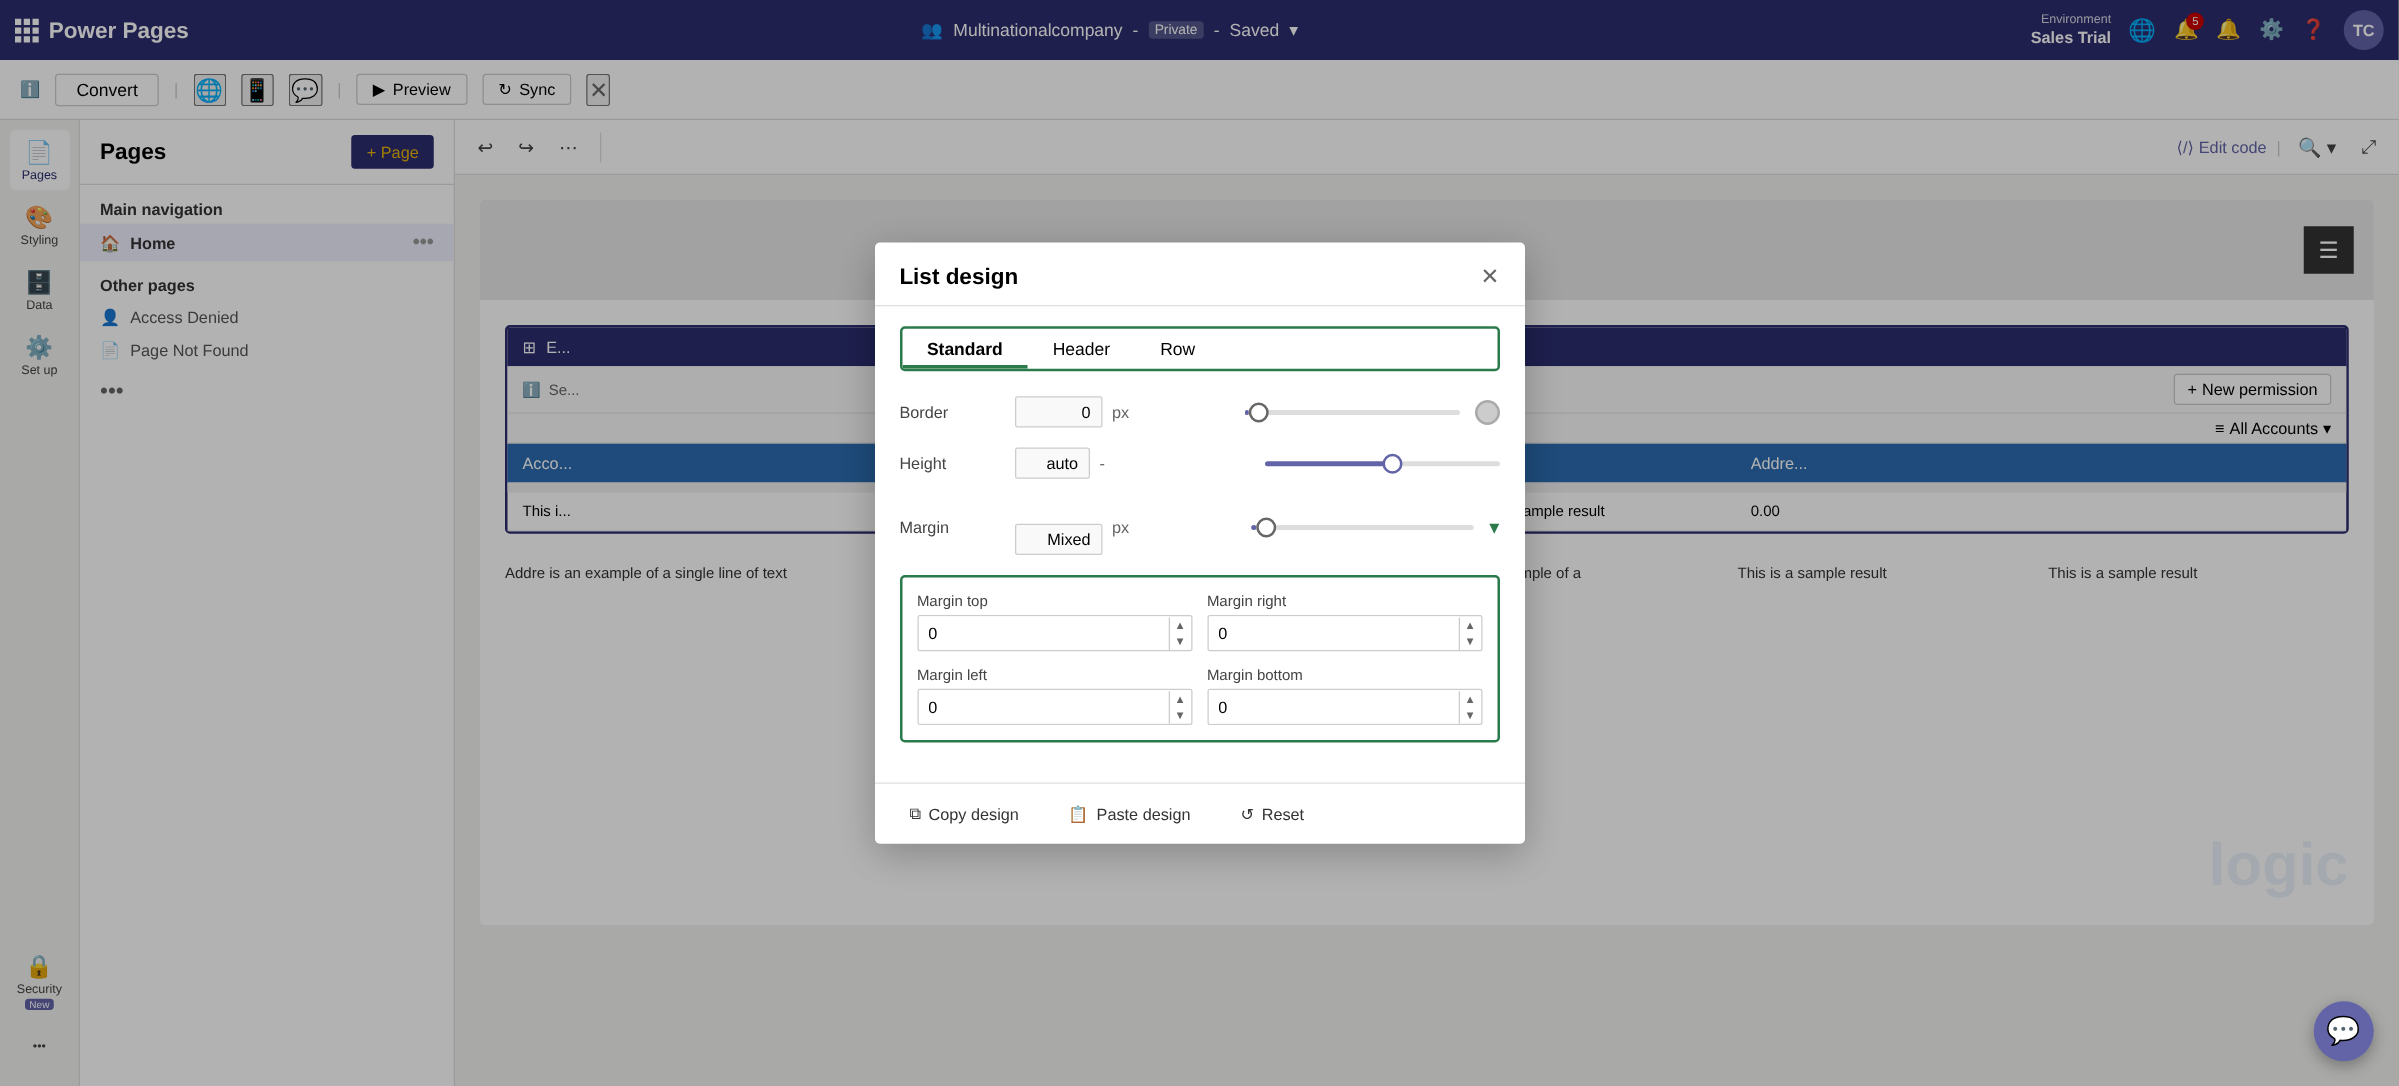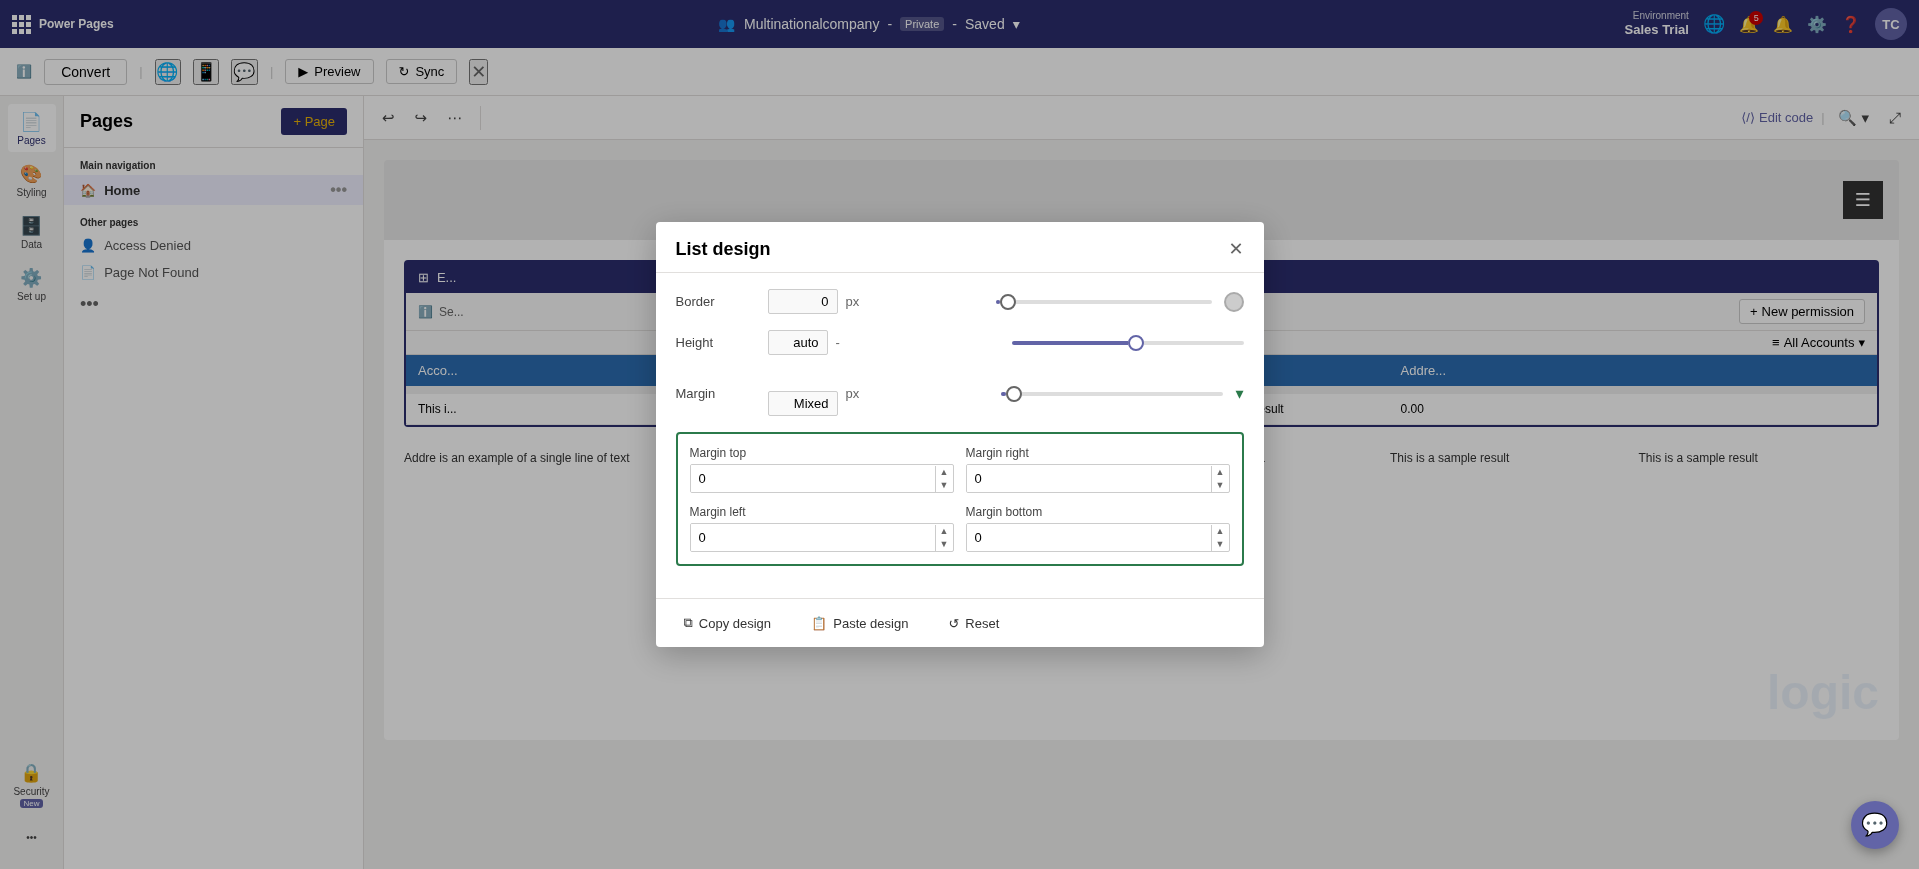--- a/index.html
+++ b/index.html
@@ -10,21 +10,21 @@
       background: #2b2d6e;
       height: 48px;
       display: flex;
       align-items: center;
       padding: 0 12px;
       color: white;
       gap: 12px;
       position: relative;
       z-index: 100;
     }
-    .top-nav-logo { display: flex; align-items: center; gap: 8px; font-size: 12px; font-weight: 600; color: white; }
+    .top-nav-logo { display: flex; align-items: center; gap: 8px; font-size: 18px; font-weight: 600; color: white; }
     .top-nav-logo .grid-icon { display: grid; grid-template-columns: repeat(3,5px); gap: 2px; }
     .top-nav-logo .grid-icon span { width: 5px; height: 5px; background: white; display: block; }
     .top-nav-center { flex: 1; display: flex; justify-content: center; align-items: center; gap: 8px; font-size: 14px; color: white; }
     .top-nav-right { display: flex; align-items: center; gap: 14px; color: white; }
     .top-nav-right .icon-btn { color: white; background: none; border: none; cursor: pointer; font-size: 16px; position: relative; }
     .badge { background: #c00; color: white; border-radius: 50%; font-size: 9px; width: 14px; height: 14px; display: flex; align-items: center; justify-content: center; position: absolute; top: -4px; right: -4px; }
     .env-info { text-align: right; font-size: 11px; line-height: 1.3; }
     .env-info .env-name { font-weight: 600; font-size: 13px; }
     .avatar { width: 32px; height: 32px; background: #6264a7; border-radius: 50%; display: flex; align-items: center; justify-content: center; font-weight: 700; font-size: 13px; color: white; }
     .private-badge { background: rgba(255,255,255,0.2); border-radius: 3px; padding: 1px 5px; font-size: 11px; }
@@ -102,21 +102,21 @@
       color: #eab308;
       border: none;
       border-radius: 3px;
       padding: 6px 12px;
       cursor: pointer;
       font-size: 13px;
       display: flex;
       align-items: center;
       gap: 4px;
     }
-    .pages-section-label { font-size: 10px; font-weight: 600; padding: 12px 16px 4px; color: #333; }
+    .pages-section-label { font-size: 13px; font-weight: 600; padding: 12px 16px 4px; color: #333; }
     .page-item {
       display: flex;
       align-items: center;
       padding: 6px 16px;
       cursor: pointer;
       gap: 8px;
       color: #333;
     }
     .page-item.active { background: #f0f0ff; font-weight: 600; }
     .page-item .more-btn { margin-left: auto; font-size: 16px; color: #999; }
@@ -167,21 +167,21 @@
       top: 0; left: 0; right: 0; bottom: 0;
       background: rgba(0,0,0,0.3);
       display: flex;
       align-items: center;
       justify-content: center;
       z-index: 1000;
     }
     .modal {
       background: white;
       border-radius: 4px;
-      width: 608px;
+      width: 520px;
       box-shadow: 0 8px 32px rgba(0,0,0,0.25);
       overflow: visible;
       position: relative;
     }
     .modal-header {
       padding: 16px 20px 12px;
       border-bottom: 1px solid #e1dfdd;
       display: flex;
       align-items: center;
       justify-content: space-between;
@@ -463,20 +463,25 @@
 </div>
 
 <div class="modal-overlay">
   <div class="modal">
     <div class="modal-header">
       <span class="modal-title">List design</span>
       <button class="modal-close">✕</button>
     </div>
     <div class="modal-body">
 
+      <div class="modal-tabs">
+        <button class="modal-tab active">Standard</button>
+        <button class="modal-tab">Header</button>
+        <button class="modal-tab">Row</button>
+      </div>
 
       <div class="form-row">
         <span class="form-label">Border</span>
         <div class="form-input-group">
           <input type="text" class="form-input" value="0" style="">
           <span class="form-unit">px</span>
         </div>
         <div class="slider-container">
           <div class="slider-track">
             <div class="slider-fill" style="width:2%"></div>

